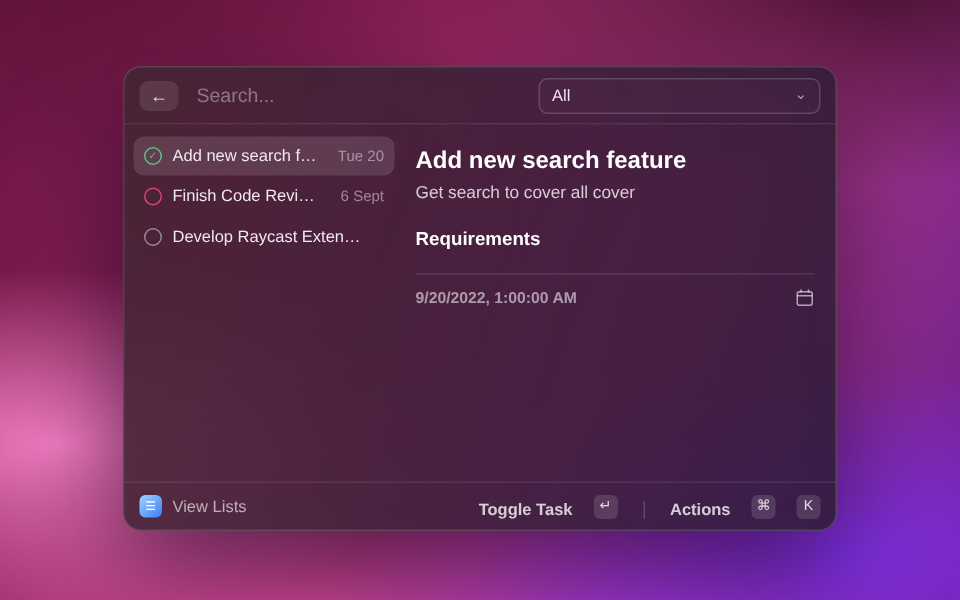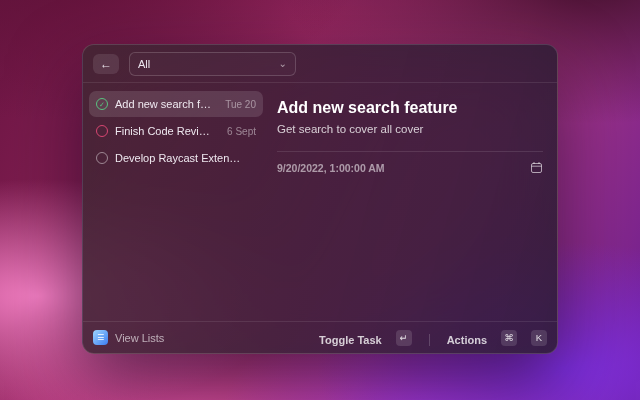--- a/index.html
+++ b/index.html
@@ -27,21 +27,21 @@
     border:1px solid rgba(255,255,255,0.14);
     box-shadow:0 30px 70px rgba(20,0,30,0.55);
     display:flex;flex-direction:column;overflow:hidden;
     color:#fff;
   }
   
   .topbar{height:37px;flex-shrink:0;display:flex;align-items:center;gap:10px;padding:0 10px;border-bottom:1px solid rgba(255,255,255,0.09);}
   .back-btn{width:26px;height:20px;border-radius:6px;background:rgba(255,255,255,0.1);display:flex;align-items:center;justify-content:center;color:#e8e2ea;font-size:12px;cursor:pointer;flex-shrink:0;}
   .search-input{flex:1;background:transparent;border:none;outline:none;color:#fff;font-size:13px;font-family:inherit;min-width:0;}
   .search-input::placeholder{color:rgba(255,255,255,0.38);}
-  .dropdown{width:167px;height:24px;box-sizing:border-box;border:1px solid rgba(255,255,255,0.17);border-radius:6px;display:flex;align-items:center;padding:0 8px;font-size:11px;color:#ece6ee;flex-shrink:0;cursor:pointer;background:rgba(255,255,255,0.02);text-align:center;}
+  .dropdown{width:188px;height:24px;box-sizing:border-box;border:1px solid rgba(255,255,255,0.17);border-radius:6px;display:flex;align-items:center;padding:0 8px;font-size:11px;color:#ece6ee;flex-shrink:0;cursor:pointer;background:rgba(255,255,255,0.02);text-align:center;}
   .dropdown .chev{margin-left:auto;color:rgba(255,255,255,0.55);font-size:10px;line-height:1;}
   
   .main{flex:1;display:flex;padding:8px 12px 0 6px;min-height:0;}
   .list{width:174px;flex-shrink:0;}
   .row{height:26px;display:flex;align-items:center;gap:7px;padding:0 7px;border-radius:7px;margin-bottom:1px;cursor:pointer;}
   .row.selected{background:rgba(255,255,255,0.12);}
   .row .ttl{font-size:11px;color:#efe9f0;white-space:nowrap;overflow:hidden;text-overflow:ellipsis;}
   .row .date{font-size:10px;color:rgba(255,255,255,0.45);margin-left:auto;flex-shrink:0;padding-left:6px;}
   .status{width:12px;height:12px;border-radius:50%;box-sizing:border-box;border:1.3px solid;display:flex;align-items:center;justify-content:center;font-size:7px;line-height:1;flex-shrink:0;}
   .status.completed{border-color:#59c27f;color:#59c27f;}
@@ -68,20 +68,21 @@
 <body>
 
 <div class="wallpaper"></div>
 
 <div class="window">
 
   <div class="topbar">
     <div class="back-btn">
       <span>←</span>
     </div>
+    <input class="search-input" type="text" placeholder="Search..." style="">
     <div class="dropdown">
       <span>All</span>
       <span class="chev">⌄</span>
     </div>
   </div>
 
   <div class="main">
 
     <div class="list">
 
@@ -105,20 +106,21 @@
         <span class="date"></span>
       </div>
 
     </div>
 
     <div class="detail">
       <div class="detail-title">Add new search feature</div>
 
       <div class="section-b">Get search to cover all cover</div>
 
+      <div class="section-h">Requirements</div>
 
       <div class="d-divider"></div>
 
       <div class="date-row">
         <span>9/20/2022, 1:00:00 AM</span>
         <span class="cal">
           <svg width="13" height="13" viewBox="0 0 13 13" fill="none">
             <rect x="1.5" y="2.5" width="10" height="9" rx="1.5" stroke="rgba(255,255,255,0.6)" stroke-width="1"></rect>
             <line x1="1.5" y1="5.2" x2="11.5" y2="5.2" stroke="rgba(255,255,255,0.6)" stroke-width="1"></line>
             <line x1="4" y1="1" x2="4" y2="3" stroke="rgba(255,255,255,0.6)" stroke-width="1"></line>

